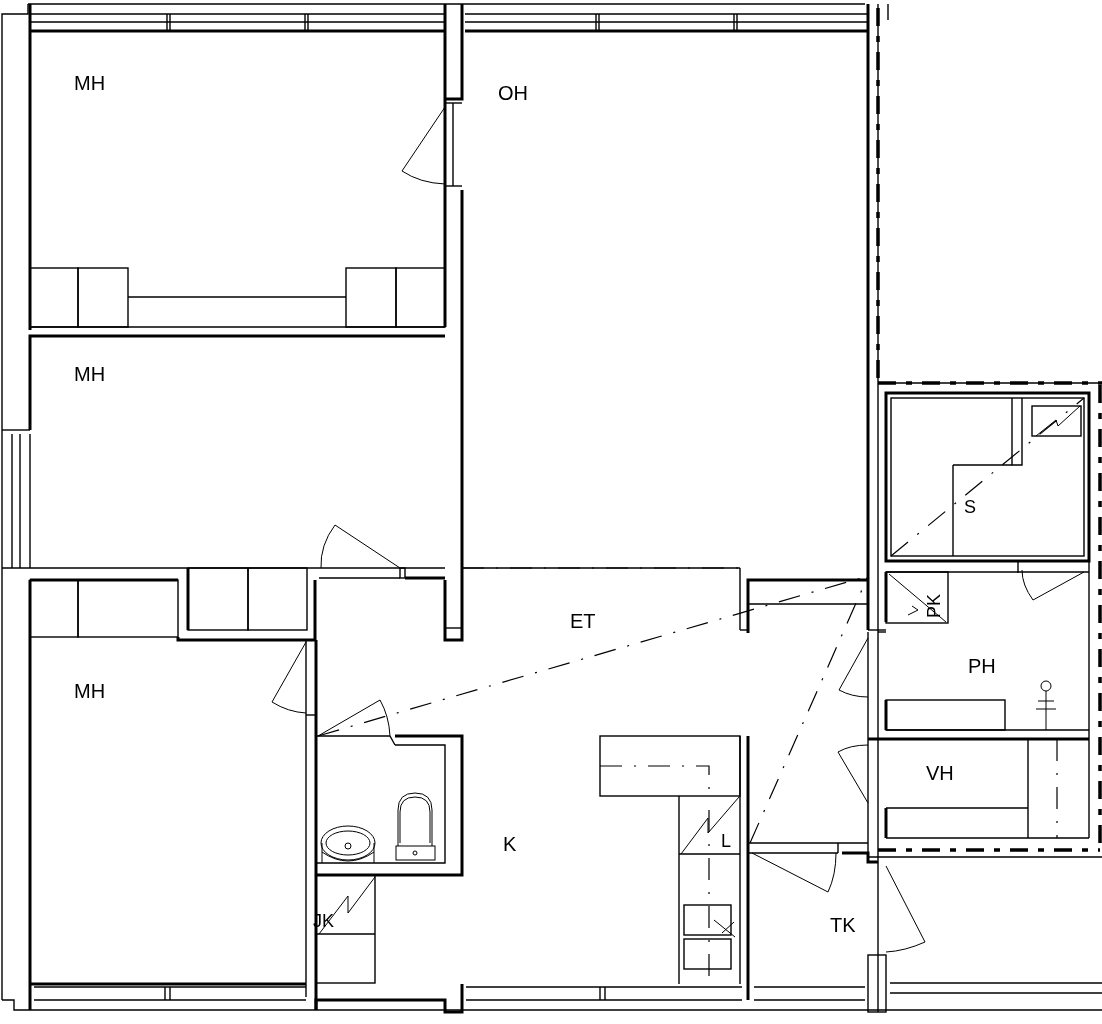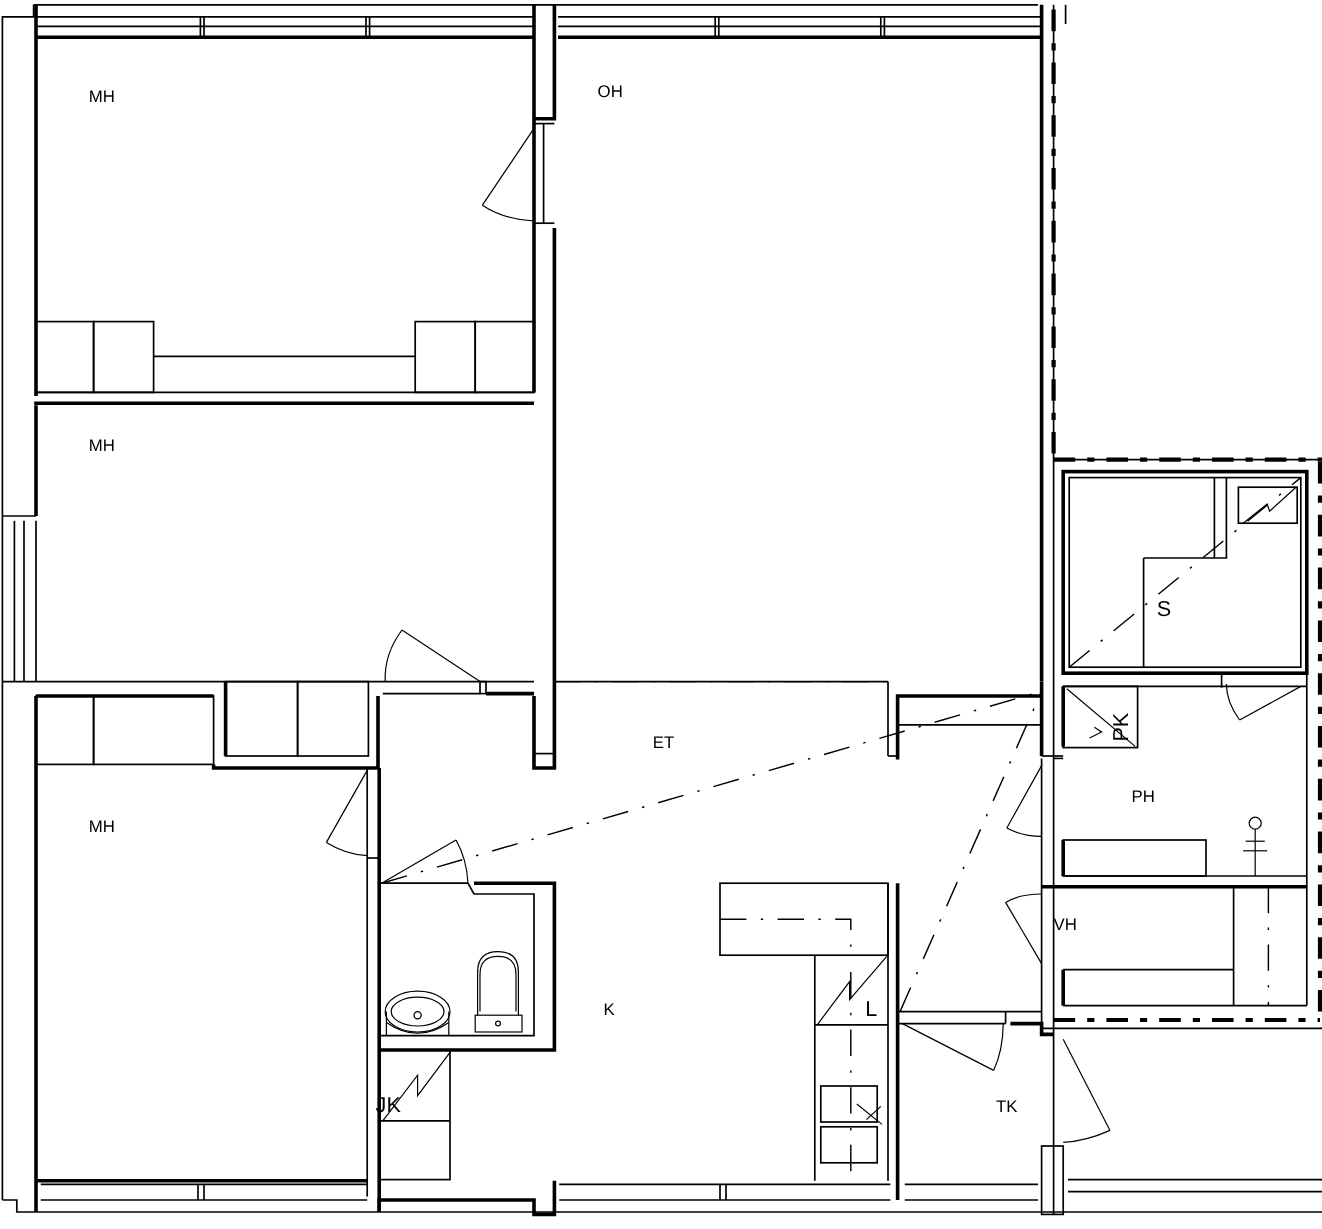--- a/index.html
+++ b/index.html
@@ -3,21 +3,21 @@
   <meta charset="utf-8">
   <style>
     html, body { margin: 0; padding: 0; background: #ffffff; }
     body { width: 1102px; height: 1024px; overflow: hidden; position: relative; }
     #plan { position: absolute; left: 0; top: 0; }
     .w { stroke: #000; fill: none; stroke-width: 1.4; }
     .wt { stroke: #000; fill: none; stroke-width: 3; }
     .thin { stroke: #000; fill: none; stroke-width: 1; }
     .dash { stroke: #000; fill: none; stroke-width: 3.5; stroke-dasharray: 18 10 6 10; }
     .dd { stroke: #000; fill: none; stroke-width: 1.2; stroke-dasharray: 22 12 2 12; }
-    .lbl { position: absolute; font-family: "Liberation Sans", sans-serif; font-size: 14px; color: #000; line-height: 1; }
+    .lbl { position: absolute; font-family: "Liberation Sans", sans-serif; font-size: 20px; color: #000; line-height: 1; }
     .lbl-small { font-size: 18px; }
   </style>
 </head>
 <body>
 
 <svg id="plan" width="1102" height="1024" viewBox="0 0 1102 1024" xmlns="http://www.w3.org/2000/svg">
 
   <g>
     <line class="w" x1="28" y1="4" x2="865" y2="4"></line>
     <line class="w" x1="30" y1="14" x2="445" y2="14"></line>
@@ -271,24 +271,24 @@
 
   <g>
     <line class="dd" x1="318" y1="736" x2="868" y2="576"></line>
     <line class="dd" x1="750" y1="843" x2="868" y2="576"></line>
   </g>
 </svg>
 
 <div id="labels"></div>
 
 <span class="lbl" style="left:74px;top:73px">MH</span>
-<span class="lbl" style="left:498px;top:69px">OH</span>
+<span class="lbl" style="left:498px;top:83px">OH</span>
 <span class="lbl" style="left:74px;top:364px">MH</span>
 <span class="lbl lbl-small" style="left:964px;top:498px">S</span>
 <span class="lbl lbl-small" style="left:922px;top:597px;transform:rotate(-90deg)">PK</span>
-<span class="lbl" style="left:544px;top:611px">ET</span>
-<span class="lbl" style="left:943px;top:656px">PH</span>
+<span class="lbl" style="left:570px;top:611px">ET</span>
+<span class="lbl" style="left:968px;top:656px">PH</span>
 <span class="lbl" style="left:74px;top:681px">MH</span>
-<span class="lbl" style="left:878px;top:763px">VH</span>
+<span class="lbl" style="left:926px;top:763px">VH</span>
 <span class="lbl" style="left:503px;top:834px">K</span>
 <span class="lbl lbl-small" style="left:721px;top:832px">L</span>
 <span class="lbl lbl-small" style="left:313px;top:912px">JK</span>
 <span class="lbl" style="left:830px;top:915px">TK</span>
 
 </body></html>

